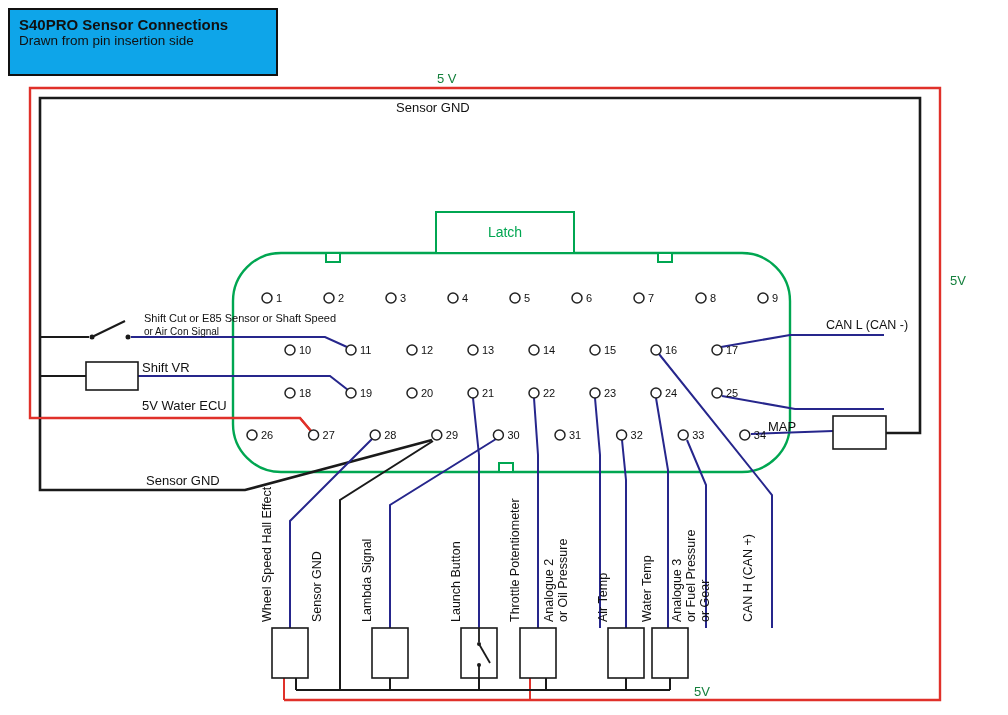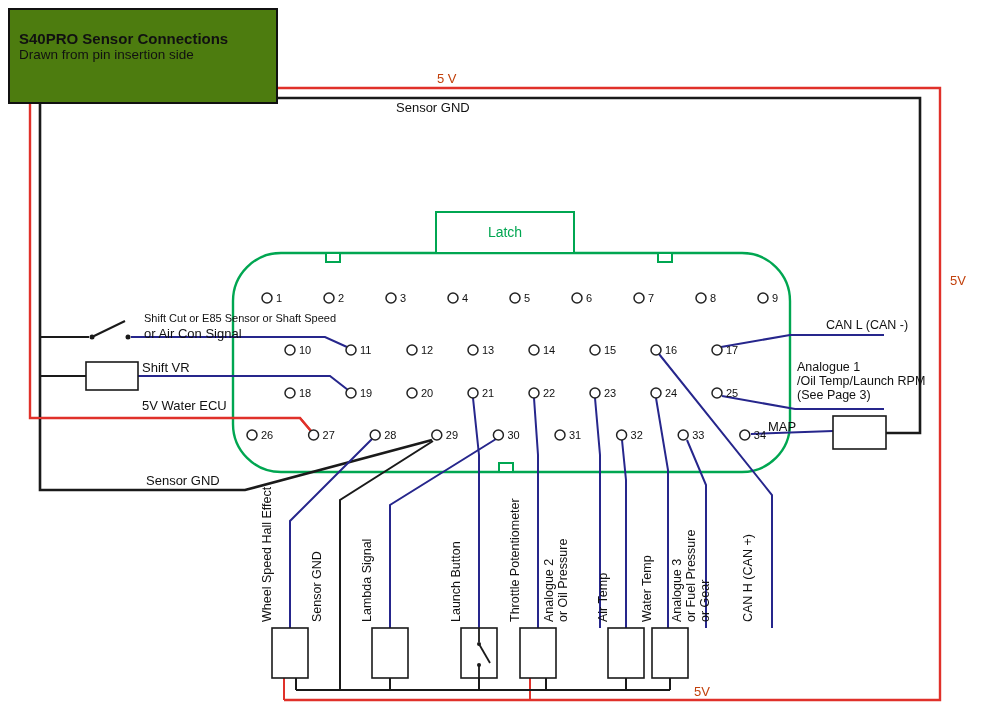--- a/index.html
+++ b/index.html
@@ -12,25 +12,25 @@
   .border-r { stroke:#e0312a; stroke-width:2.4; fill:none; }
   .wire-b { stroke:#26268c; stroke-width:2; fill:none; }
   .wire-k { stroke:#1a1a1a; stroke-width:2; fill:none; }
   .wire-r { stroke:#e0312a; stroke-width:2; fill:none; }
   .greenline { stroke:#00a651; stroke-width:2.4; fill:none; }
   .greenbox  { stroke:#00a651; stroke-width:2; fill:#fff; }
   .box { fill:#fff; stroke:#1a1a1a; stroke-width:1.6; }
   .pin { fill:#fff; stroke:#222; stroke-width:1.5; }
   .pin-num { font-size:11px; fill:#111; font-family:"Liberation Sans", sans-serif; }
   .lbl { position:absolute; font-size:13px; white-space:nowrap; }
-  .red { color:#c2410c; }
+  .red { color:#15803d; }
   .green-text { color:#00a651; }
   .title-box {
     position:absolute; left:8px; top:8px; width:248px; height:52px;
-    border:2px solid #111; background:#4d7c0f; padding:20px 9px;
+    border:2px solid #111; background:#0ea5e9; padding:6px 9px;
   }
   .title-box .t1 { font-weight:bold; font-size:15px; white-space:nowrap; }
   .title-box .t2 { font-size:13.5px; white-space:nowrap; }
   .latch-label { position:absolute; left:436px; top:224px; width:138px; text-align:center;
     font-size:14px; }
   .vlabel { position:absolute; transform:rotate(-90deg); transform-origin:0 100%;
     white-space:nowrap; font-size:12.5px; line-height:14px; }
   .ml { line-height:14px; }
 </style>
 </head>
@@ -183,31 +183,26 @@
     <div class="t1">S40PRO Sensor Connections</div>
     <div class="t2">Drawn from pin insertion side</div>
   </div>
 
   <div class="lbl red" style="left:437px; top:71px;">5 V</div>
   <div class="lbl" style="left:396px; top:100px;">Sensor GND</div>
   <div class="lbl red" style="left:950px; top:273px;">5V</div>
   <div class="latch-label green-text">Latch</div>
 
   <div class="lbl" style="left:144px; top:312px; font-size:11px;">Shift Cut or E85 Sensor or Shaft Speed</div>
-  <div class="lbl" style="left:144px; top:326px; font-size:13px;">or Air Con Signal</div>
+  <div class="lbl" style="left:144px; top:326px; font-size:10px;">or Air Con Signal</div>
   <div class="lbl" style="left:142px; top:360px;">Shift VR</div>
   <div class="lbl" style="left:142px; top:398px;">5V Water ECU</div>
   <div class="lbl" style="left:146px; top:473px;">Sensor GND</div>
 
   <div class="lbl" style="left:797px; top:318px; font-size:12.5px;margin-left:29px;">CAN L (CAN -)</div>
-  <div style="position:absolute; left:797px; top:360px;">
-    <div class="ml" style="font-size:12.5px;">Analogue 1</div>
-    <div class="ml" style="font-size:12.5px;">/Oil Temp/Launch RPM</div>
-    <div class="ml" style="font-size:12.5px;">(See Page 3)</div>
-  </div>
   <div class="lbl" style="left:768px; top:419px;">MAP</div>
   <div class="lbl red" style="left:694px; top:684px;">5V</div>
 
   <div class="vlabel" style="left:274px; top:608px;">
     <div>Wheel Speed Hall Effect</div>
   </div>
   <div class="vlabel" style="left:324px; top:608px;">
     <div>Sensor GND</div>
   </div>
   <div class="vlabel" style="left:374px; top:608px;">

